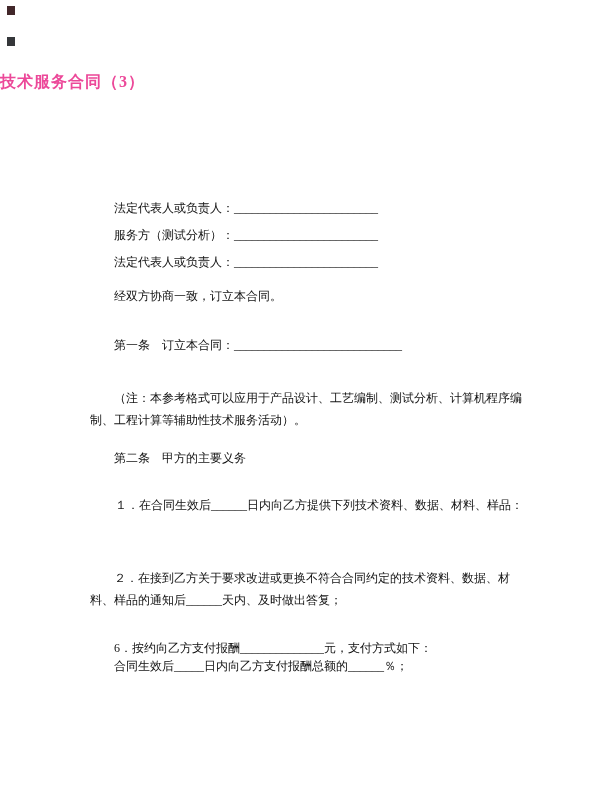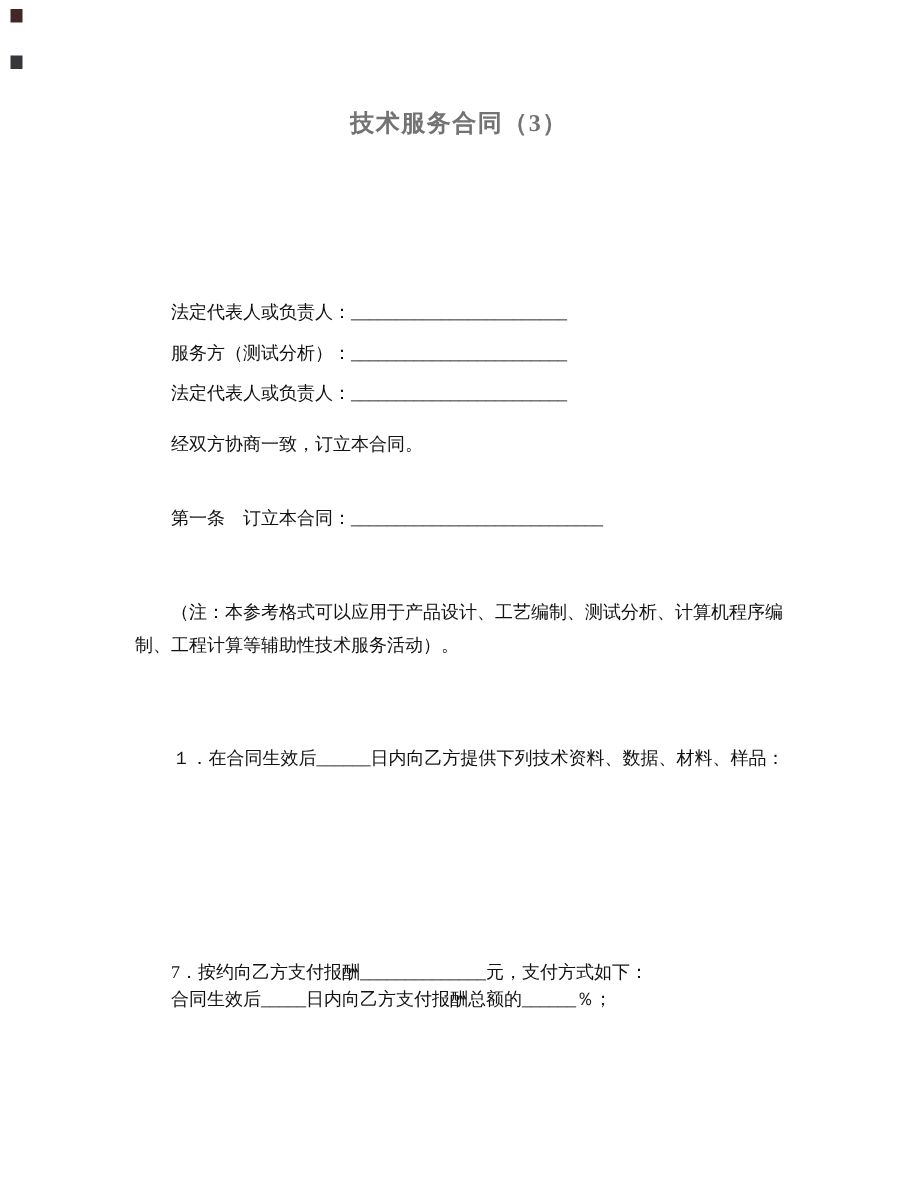--- a/index.html
+++ b/index.html
@@ -10,37 +10,37 @@
     font-family:"Liberation Serif","DejaVu Serif",serif;
     font-size:12px;
     color:#111;
     overflow:hidden;
   }
   .corner-mark{position:absolute;background:#42272a;}
   .corner-mark.m1{left:7px;top:6px;width:8px;height:9px;}
   .corner-mark.m2{left:7px;top:37px;width:8px;height:9px;background:#35373a;}
   .doc-title{
     position:absolute;left:0;right:0;top:72px;
-    margin:0;text-align:center;
-    font-size:16px;font-weight:bold;color:#737373;
+    margin:0;text-align:left;
+    font-size:16px;font-weight:bold;color:#ec4899;
     letter-spacing:1px;
   }
   .line{
     position:absolute;left:90px;right:88px;
     margin:0;line-height:22px;text-indent:2em;
     word-break:break-all;
   }
   .flush{text-indent:0;}
   .l1{top:170px;}
   .l2{top:197px;}
   .l3{top:224px;}
   .l4{top:251px;}
   .l5{top:285px;}
   .l6{top:334px;}
-  .l7{top:397px;}
+  .l7{top:387px;}
   .l8{top:447px;}
   .l9{top:494px;text-align:center;}
   .l10{top:516px; letter-spacing:0;}
   .l11{top:567px;}
   .l12{top:637px;}
   .l13{top:655px;}
 </style>
 </head>
 <body>
 
@@ -50,17 +50,19 @@
   <span class="corner-mark m2"></span>
 
   <h1 class="doc-title">技术服务合同（3）</h1>
 
   <p class="line l2">法定代表人或负责人：________________________</p>
   <p class="line l3">服务方（测试分析）：________________________</p>
   <p class="line l4">法定代表人或负责人：________________________</p>
   <p class="line l5">经双方协商一致，订立本合同。</p>
   <p class="line l6">第一条　订立本合同：____________________________</p>
   <p class="line l7">（注：本参考格式可以应用于产品设计、工艺编制、测试分析、计算机程序编制、工程计算等辅助性技术服务活动）。</p>
+  <p class="line l8">第二条　甲方的主要义务</p>
   <p class="line l9">１．在合同生效后______日内向乙方提供下列技术资料、数据、材料、样品：</p>
-  <p class="line l12">7．按约向乙方支付报酬______________元，支付方式如下：</p>
+  <p class="line l11">２．在接到乙方关于要求改进或更换不符合合同约定的技术资料、数据、材料、样品的通知后______天内、及时做出答复；</p>
+  <p class="line l12">6．按约向乙方支付报酬______________元，支付方式如下：</p>
   <p class="line l13">合同生效后_____日内向乙方支付报酬总额的______％；</p>
 
 </div>
 
 </body></html>

